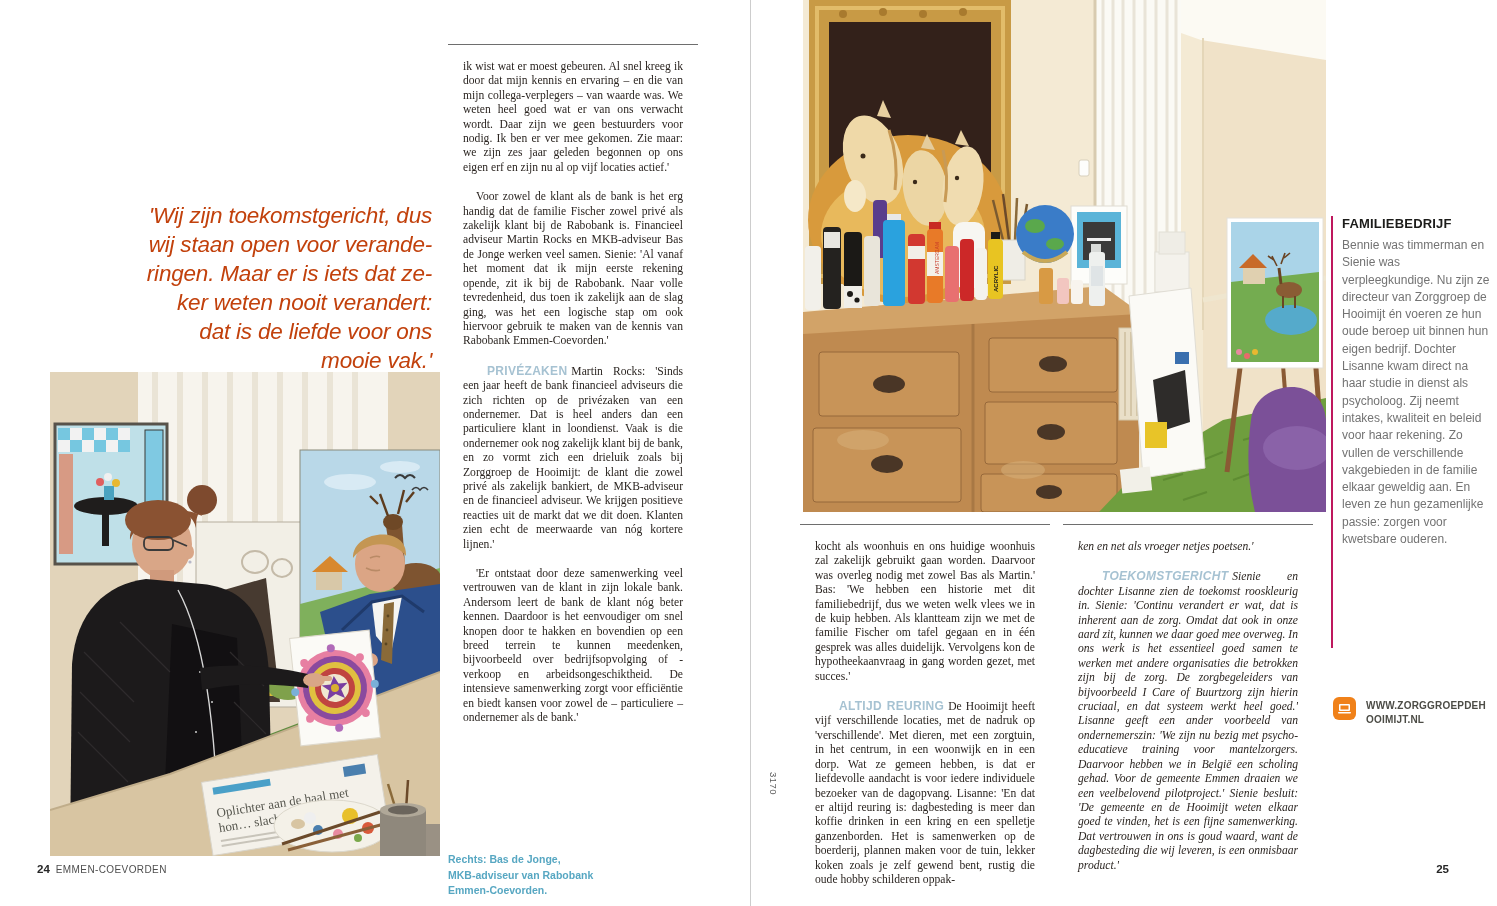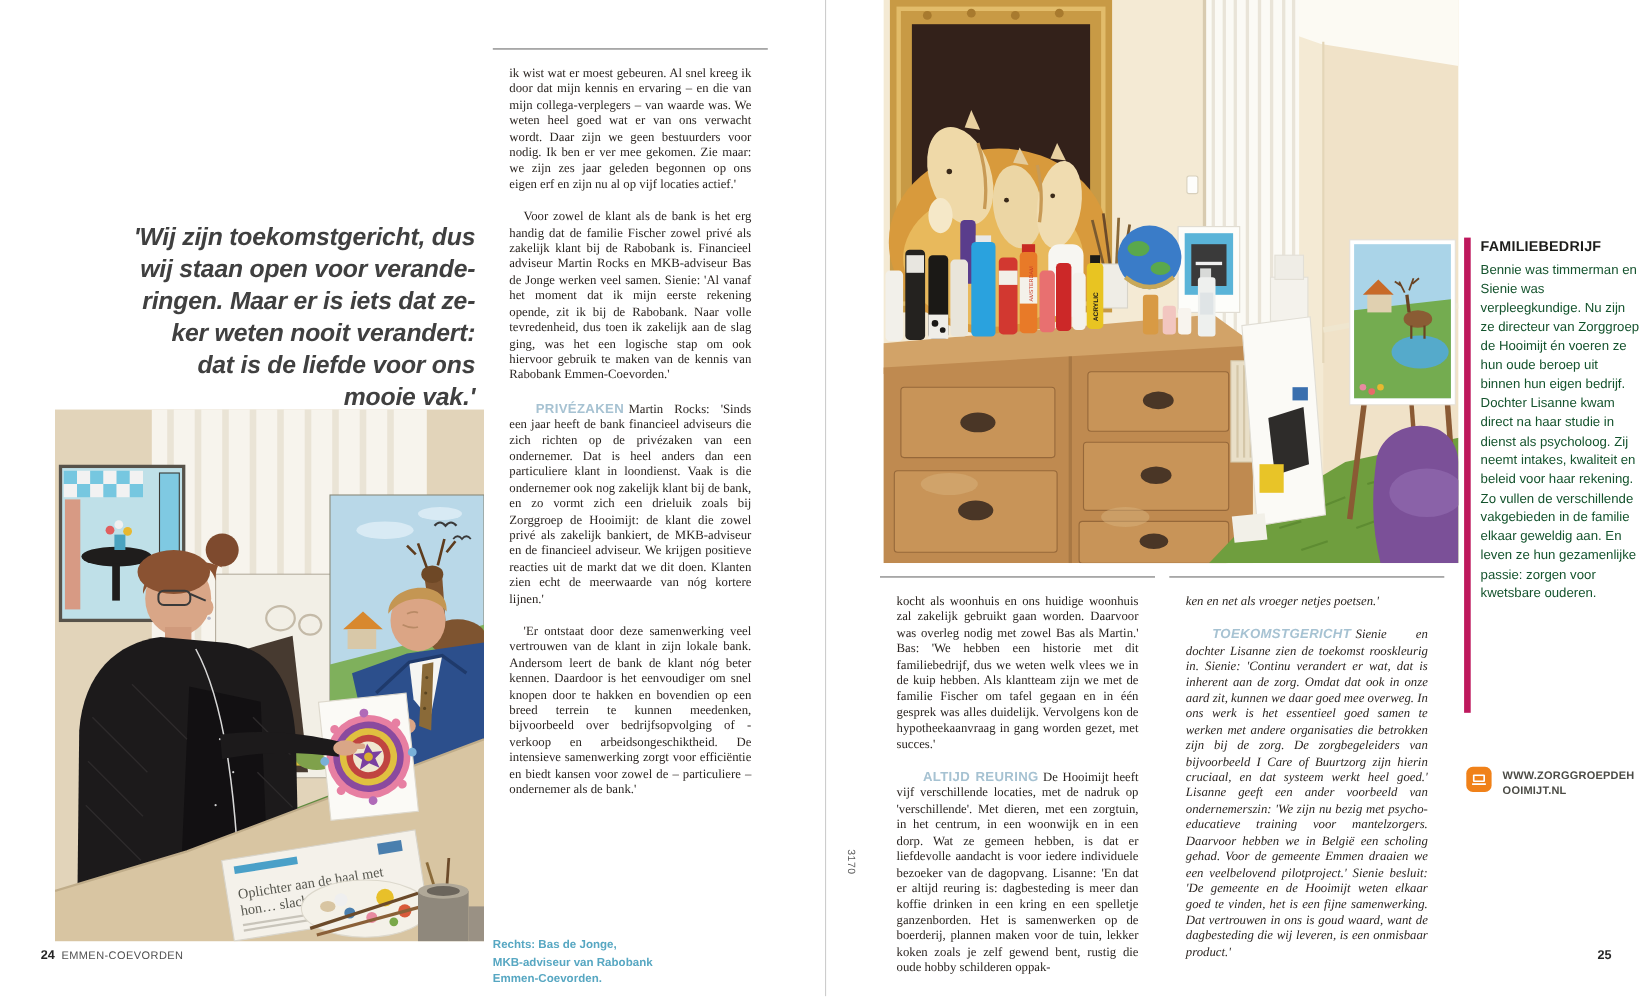--- a/index.html
+++ b/index.html
@@ -5,22 +5,22 @@
   html,body { margin:0; padding:0; background:#ffffff; }
   .spread { position:relative; width:1497px; height:906px; background:#fff;
             font-family:"Liberation Sans", sans-serif; overflow:hidden; }
 
   .gutter-line { position:absolute; left:750px; top:0; width:1px; height:906px; background:#cdcdcd; }
   .gutter-code { position:absolute; left:779px; top:772px; font-size:9.5px; color:#5a5a5a;
                  letter-spacing:.5px; transform:rotate(90deg); transform-origin:left top; }
 
   
   .pull-quote { position:absolute; left:110px; top:201px; width:322px; text-align:right;
-                font-weight:bold; font-style:italic; font-size:22.5px; line-height:1.29;
-                color:#404040; white-space:pre-line; letter-spacing:-0.2px; }
+                font-weight:normal; font-style:italic; font-size:22.5px; line-height:1.29;
+                color:#c2410c; white-space:pre-line; letter-spacing:-0.2px; }
 
   figure { margin:0; }
   .photo { position:absolute; overflow:hidden; }
   .photo-left  { left:50px;  top:372px; width:390px; height:484px; }
   .photo-right { left:803px; top:0;     width:523px; height:512px; }
   .photo svg { display:block; }
   svg text { font-family:"Liberation Sans", sans-serif; }
   svg text.serif { font-family:"Liberation Serif", serif; }
 
   .col { position:absolute; width:250px; font-family:"Liberation Serif", serif;
@@ -33,33 +33,33 @@
   .col p.indent  { text-indent:13px; }
   .col p.section { text-indent:24px; margin-top:14px; }
   .shead { font-family:"Liberation Sans", sans-serif; font-weight:bold; font-size:12px;
            color:#a6c2d2; letter-spacing:.3px; padding-right:4px; }
 
   .caption { position:absolute; left:448px; top:852px; font-size:10.5px; font-weight:bold;
              color:#57a7c2; line-height:15.5px; white-space:pre-line; }
 
   
   .sidebar { position:absolute; left:1331px; top:216px; width:160px; height:432px;
-             border-left:6px solid #be185d; padding-left:9px; box-sizing:border-box; }
+             border-left:2px solid #be185d; padding-left:9px; box-sizing:border-box; }
   .sidebar h3 { margin:0 0 6px 0; font-size:13px; color:#1c1c1a; letter-spacing:.2px; }
-  .sidebar p  { margin:0; font-size:12px; line-height:17.3px; color:#14532d; }
+  .sidebar p  { margin:0; font-size:12px; line-height:17.3px; color:#737373; }
 
   .weblink { position:absolute; left:1333px; top:697px; width:160px; display:flex; gap:10px; }
   .web-icon { width:23px; height:23px; background:#f08119; border-radius:6px; flex:0 0 auto;
               display:flex; align-items:center; justify-content:center; }
   .web-text { font-size:10px; font-weight:bold; color:#4c4c46; line-height:14px;
               letter-spacing:.2px; white-space:pre-line; padding-top:2px; }
 
   .folio { position:absolute; top:863px; font-size:10px; color:#4e4e4e; letter-spacing:.4px; }
   .folio-left  { left:37px; }
-  .folio-right { right:26px; }
+  .folio-right { right:42px; }
   .folio .num { font-weight:bold; font-size:11.5px; color:#262626; margin-right:6px; letter-spacing:0; }
 </style>
 </head>
 <body>
 
 <div class="spread">
 
   <div class="gutter-line"></div>
   <div class="gutter-code">3170</div>
 

